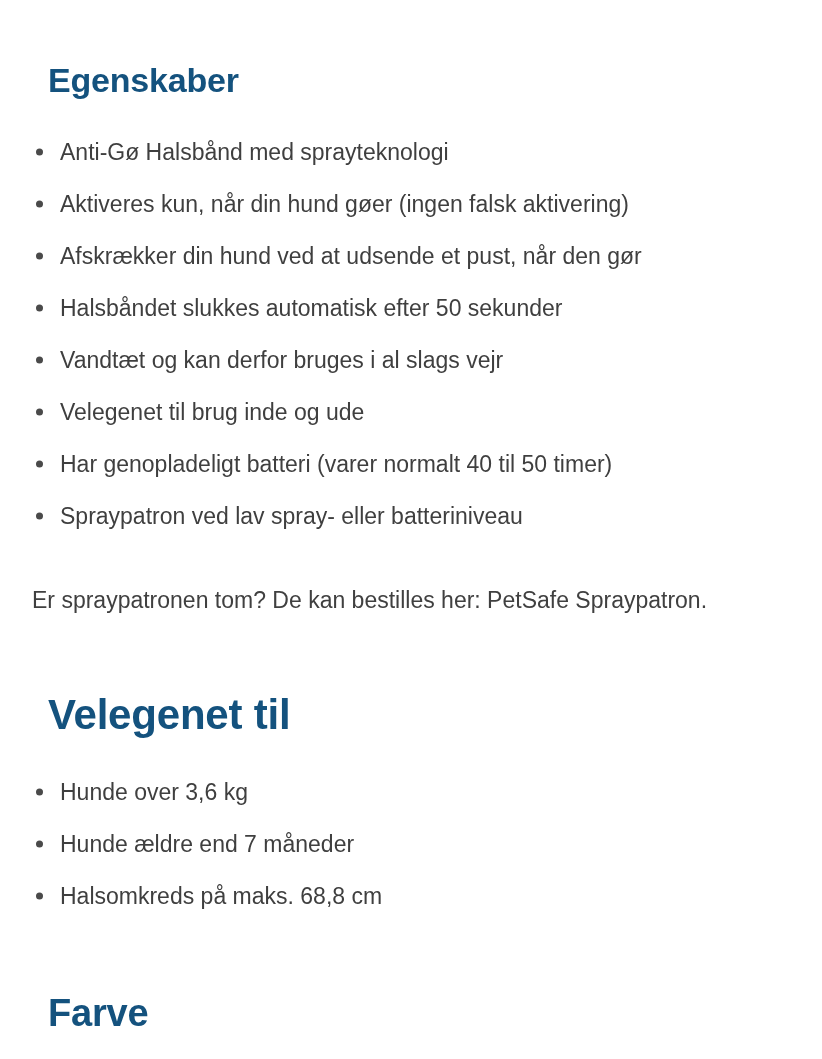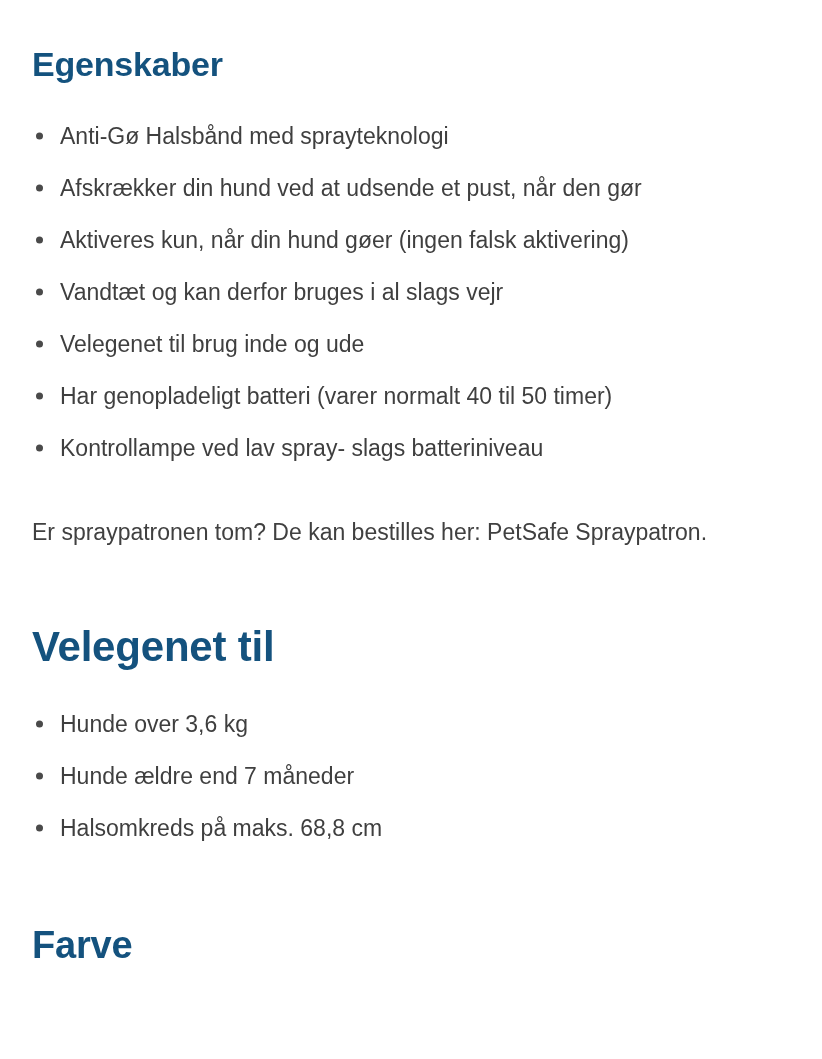--- a/index.html
+++ b/index.html
@@ -24,21 +24,21 @@
     box-sizing: border-box;
     padding: 0 32px;
     overflow: hidden;
   }
 
   
   .section-heading {
     color: #14527e;
     font-weight: 700;
     letter-spacing: -0.2px;
-    margin: 0;
+    margin: 16px;
     line-height: 1.0;
     white-space: nowrap;
   }
   .heading-1 {
     font-size: 34px;
     padding-top: 47px;
   }
   .heading-2 {
     font-size: 42px;
     padding-top: 0;
@@ -104,41 +104,45 @@
   <h2 class="section-heading heading-1">Egenskaber</h2>
 
   <div class="features-list-wrap">
     <ul class="feature-list">
       <li class="list-item">
         <span class="bullet-marker"></span>
         <span class="item-text">Anti-Gø Halsbånd med sprayteknologi</span>
       </li>
       <li class="list-item">
         <span class="bullet-marker"></span>
+        <span class="item-text">Aktiveres kun, når din hund gøer (ingen falsk aktivering)</span>
+      </li>
+      <li class="list-item">
+        <span class="bullet-marker"></span>
         <span class="item-text">Afskrækker din hund ved at udsende et pust, når den gør</span>
       </li>
       <li class="list-item">
         <span class="bullet-marker"></span>
-        <span class="item-text">Aktiveres kun, når din hund gøer (ingen falsk aktivering)</span>
+        <span class="item-text">Halsbåndet slukkes automatisk efter 50 sekunder</span>
       </li>
       <li class="list-item">
         <span class="bullet-marker"></span>
         <span class="item-text">Vandtæt og kan derfor bruges i al slags vejr</span>
       </li>
       <li class="list-item">
         <span class="bullet-marker"></span>
         <span class="item-text">Velegenet til brug inde og ude</span>
       </li>
       <li class="list-item">
         <span class="bullet-marker"></span>
         <span class="item-text">Har genopladeligt batteri (varer normalt 40 til 50 timer)</span>
       </li>
       <li class="list-item">
         <span class="bullet-marker"></span>
-        <span class="item-text">Kontrollampe ved lav spray- slags batteriniveau</span>
+        <span class="item-text">Spraypatron ved lav spray- eller batteriniveau</span>
       </li>
     </ul>
   </div>
 
   <div class="note-wrap">
     <p class="body-paragraph">Er spraypatronen tom? De kan bestilles her: PetSafe Spraypatron.</p>
   </div>
 
   <div class="heading-2-wrap">
     <h2 class="section-heading heading-2">Velegenet til</h2>

